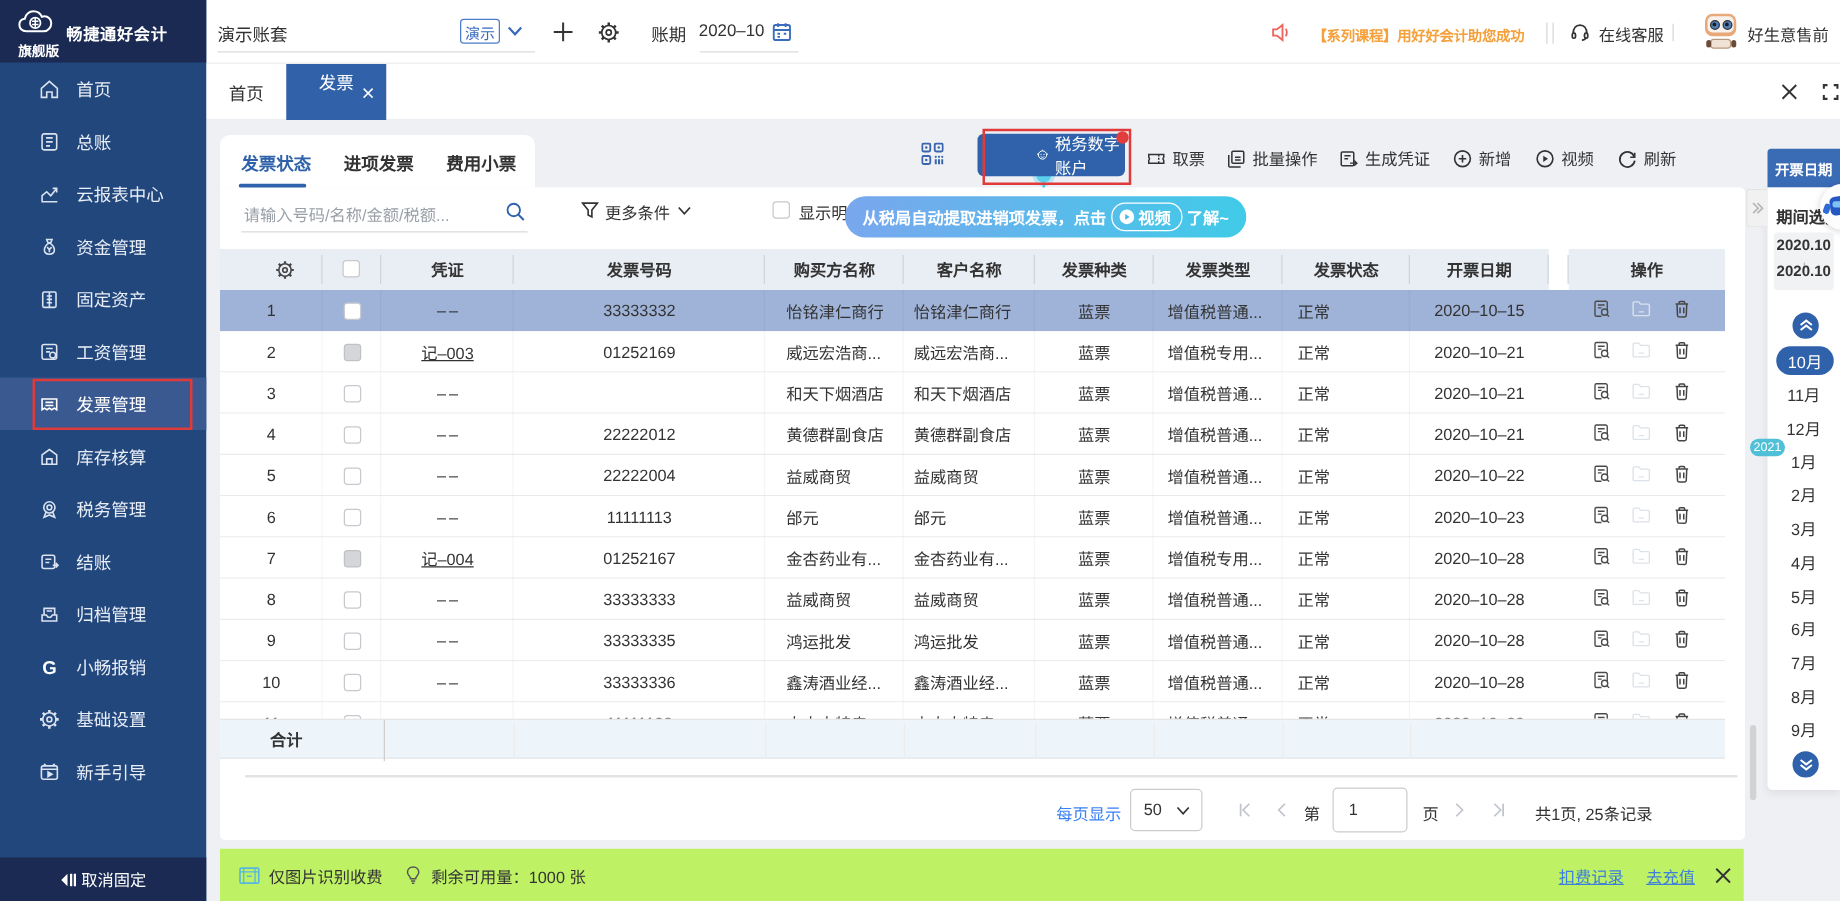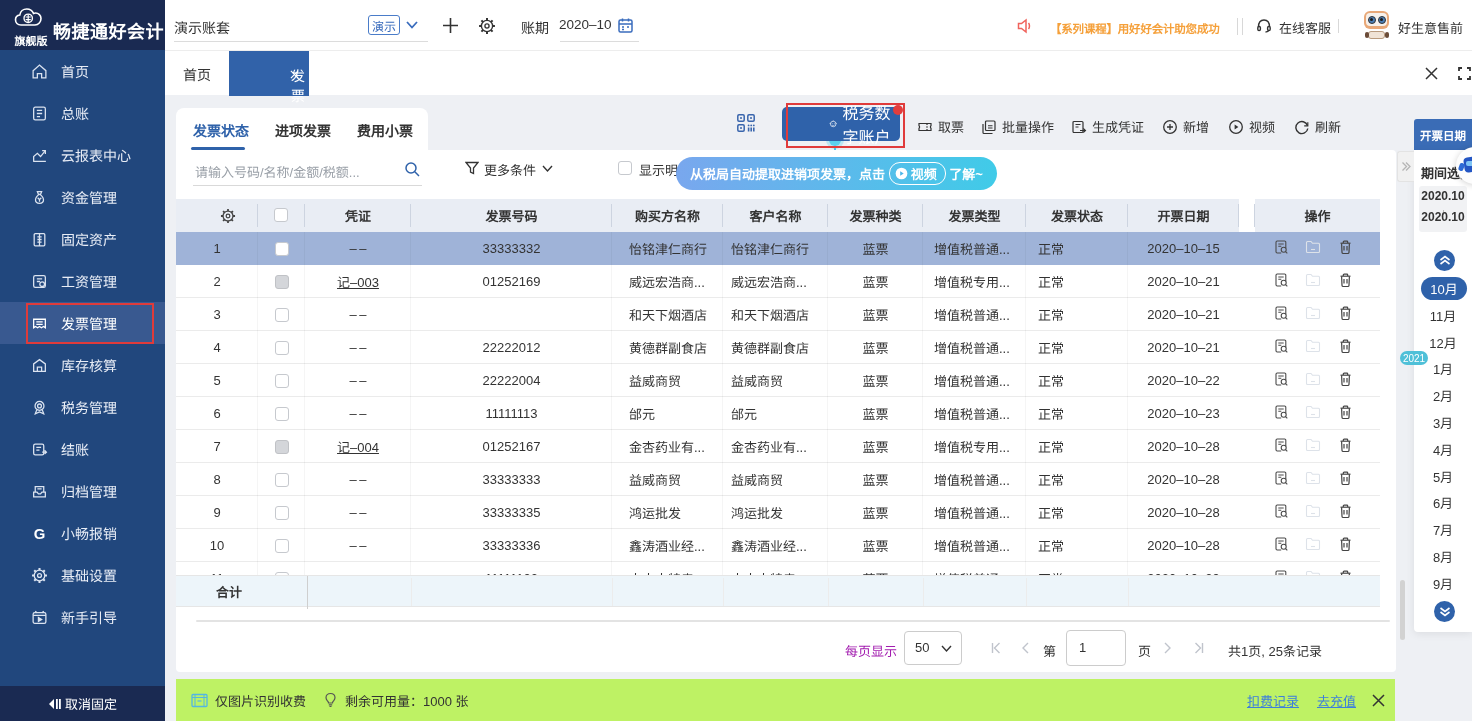--- a/index.html
+++ b/index.html
@@ -35,21 +35,21 @@
 </head>
 <body>
 <div id="sidebar">
   <div id="sb-head">
     <svg class="abs" style="left:13px;top:6px;" width="34" height="26" viewBox="0 0 34 26" fill="none" stroke="#fff" stroke-width="1.6">
       <path d="M8 19 C4.5 19 2.5 16.5 2.5 13.8 C2.5 11.2 4.3 9.3 6.8 9 C7.3 5.6 10.2 3 13.8 3 C16.8 3 19.4 4.8 20.5 7.4 C21.1 7.2 21.8 7 22.5 7 C25.6 7 28 9.4 28 12.5 C28 15.8 25.5 19 22 19 Z"></path>
       <circle cx="15.2" cy="12.3" r="4.2" stroke-width="1.4"></circle>
       <path d="M15.2 8.4 V16.2 M12.6 11 h5.2 M12.6 13.6 h5.2" stroke-width="1.2"></path>
     </svg>
     <div class="abs" style="left:8px;top:32px;width:46px;text-align:center;font-size:11px;font-weight:bold;">旗舰版</div>
-    <div class="abs" style="left:53px;top:17px;font-size:18px;font-weight:bold;letter-spacing:0.5px;">畅捷通好会计</div>
+    <div class="abs" style="left:53px;top:17px;font-size:13px;font-weight:bold;letter-spacing:0.5px;">畅捷通好会计</div>
   </div>
   <div class="menu-item" style="top:50px;"><svg class="mi" viewBox="0 0 16 16" fill="none" stroke="#dbe3f0" stroke-width="1.2">
         <path d="M2 7.2 L8 2 L14 7.2 V14 H10 V10 H6 V14 H2 Z"></path>
       </svg>首页</div>
   <div class="menu-item" style="top:92px;"><svg class="mi" viewBox="0 0 16 16" fill="none" stroke="#dbe3f0" stroke-width="1.2">
         <rect x="2.5" y="2" width="11" height="12" rx="1.5"></rect>
         <path d="M5.5 5 h5 M5.5 8 h5 M5.5 11 h3"></path>
       </svg>总账</div>
   <div class="menu-item" style="top:134px;"><svg class="mi" viewBox="0 0 16 16" fill="none" stroke="#dbe3f0" stroke-width="1.2">
         <path d="M2 13.5 h12 M2.5 13 V9 L6 6 L9 9 L13.5 3.5"></path>
@@ -156,21 +156,21 @@
     <div class="abs" style="left:16px;top:8px;width:3px;height:3px;border-radius:50%;background:#1a1a1a;"></div>
     <div class="abs" style="left:4px;top:21px;width:17px;height:8px;border-radius:3px;background:#f0e3d6;border:1px solid #b89a7e;"></div>
     <div class="abs" style="left:1px;top:22px;width:4px;height:6px;border-radius:2px;background:#6b4c38;"></div>
     <div class="abs" style="left:21px;top:22px;width:4px;height:6px;border-radius:2px;background:#6b4c38;"></div>
   </div>
   <div class="abs" style="left:1233px;top:18px;font-size:13px;color:#333;">好生意售前</div>
 </div>
 <div id="tabbar">
   <div class="abs" style="left:18px;top:13px;font-size:14px;color:#333;">首页</div>
   <div class="abs" style="left:64px;top:0;width:80px;height:45px;background:#3162a9;color:#fff;">
-    <span class="abs" style="left:26px;top:14px;font-size:14px;margin-left:36px;">发票</span>
+    <span class="abs" style="left:26px;top:4px;font-size:14px;">发票</span>
     <svg class="abs" style="left:61px;top:19px;" width="9" height="9" viewBox="0 0 10 10" stroke="#fff" stroke-width="1.3">
         <path d="M1 1 L9 9 M9 1 L1 9"></path>
       </svg>
   </div>
   <svg class="abs" style="left:1260px;top:16px;" width="13" height="13" viewBox="0 0 13 13" stroke="#333" stroke-width="1.5">
       <path d="M1 1 L12 12 M12 1 L1 12"></path>
     </svg>
   <svg class="abs" style="left:1293px;top:16px;" width="13" height="13" viewBox="0 0 13 13" stroke="#333" stroke-width="1.8" fill="none">
       <path d="M1 4 V1 H4 M9 1 H12 V4 M12 9 V12 H9 M4 12 H1 V9"></path>
     </svg>
@@ -187,21 +187,21 @@
       <circle cx="4" cy="4" r="1" fill="#3a66ad" stroke="none"></circle>
       <rect x="10.8" y="0.8" width="6.4" height="6.4" rx="1.2"></rect>
       <circle cx="14" cy="4" r="1" fill="#3a66ad" stroke="none"></circle>
       <rect x="0.8" y="10.8" width="6.4" height="6.4" rx="1.2"></rect>
       <circle cx="4" cy="14" r="1" fill="#3a66ad" stroke="none"></circle>
       <circle cx="11.6" cy="11.4" r="0.9" fill="#3a66ad" stroke="none"></circle>
       <circle cx="14.2" cy="11.4" r="0.9" fill="#3a66ad" stroke="none"></circle>
       <circle cx="16.8" cy="11.4" r="0.9" fill="#3a66ad" stroke="none"></circle>
       <path d="M11.6 13.4 V17.4 M14.2 13.4 V17.4 M16.8 13.4 V17.4" stroke-width="1.6"></path>
     </svg>
-  <div class="abs" style="left:782px;top:107px;width:118px;height:34px;background:#2f62aa;border-radius:5px;color:#fff;display:flex;align-items:center;justify-content:center;font-size:16px;z-index:1;padding-left:47px;">
+  <div class="abs" style="left:782px;top:107px;width:118px;height:34px;background:#2f62aa;border-radius:5px;color:#fff;display:flex;align-items:center;justify-content:center;font-size:13px;z-index:1;padding-left:47px;">
     <svg width="14" height="14" viewBox="0 0 14 14" fill="none" stroke="#fff" stroke-width="1.1" style="margin-right:5px;">
         <circle cx="7" cy="7" r="4.6"></circle>
         <path d="M7 2.4 V1.2 M2.4 6 H1 M12.9 6 H11.7" stroke-width="1.2"></path>
         <circle cx="5.3" cy="6.3" r="0.7" fill="#fff" stroke="none"></circle>
         <circle cx="8.7" cy="6.3" r="0.7" fill="#fff" stroke="none"></circle>
         <path d="M4.9 8.6 C6.2 9.8 7.8 9.8 9.1 8.6" stroke-width="1"></path>
       </svg>税务数字账户
   </div>
   <div class="abs" style="left:893px;top:105px;width:10px;height:10px;border-radius:50%;background:#e23d3d;z-index:6;"></div>
   <div class="redbox" style="left:786px;top:103px;width:119px;height:45px;"></div>
@@ -747,21 +747,21 @@
 <svg class="abs" style="left:289px;top:11px;" width="14" height="14" viewBox="0 0 14 14" fill="none" stroke="#333" stroke-width="1.3">
       <path d="M1 1.5 h12 L8.5 7 V12.5 L5.5 11 V7 Z"></path>
     </svg>
 <div class="abs" style="left:308px;top:10px;font-size:13px;color:#333;">更多条件</div>
 <svg class="abs" style="left:366px;top:15px;" width="11" height="8" viewBox="0 0 11 8" fill="none" stroke="#333" stroke-width="1.4">
       <path d="M1 1 L5.5 6 L10 1"></path>
     </svg>
 <div class="cb abs" style="left:442px;top:11px;"></div>
 <div class="abs" style="left:463px;top:10px;font-size:13px;color:#333;">显示明细</div>
 
-<div class="abs" style="left:669px;top:491px;font-size:13px;color:#a21caf;">每页显示</div>
+<div class="abs" style="left:669px;top:491px;font-size:13px;color:#3b82f6;">每页显示</div>
 <div class="abs" style="left:728px;top:481px;width:58px;height:34px;border:1px solid #ccc;border-radius:4px;background:#fff;">
   <span class="abs" style="left:10px;top:8px;font-size:13px;color:#333;">50</span>
   <svg class="abs" style="left:36px;top:13px;" width="11" height="8" viewBox="0 0 11 8" fill="none" stroke="#333" stroke-width="1.4">
         <path d="M1 1 L5.5 6 L10 1"></path>
       </svg>
 </div>
 <svg class="abs" style="left:815px;top:492px;" width="12" height="12" viewBox="0 0 12 12" fill="none" stroke="#c0c4cc" stroke-width="1.4">
       <path d="M8.5 1 L3.5 6 L8.5 11 M1.5 1 V11"></path>
     </svg>
 <svg class="abs" style="left:845px;top:492px;" width="8" height="12" viewBox="0 0 8 12" fill="none" stroke="#c0c4cc" stroke-width="1.4">

